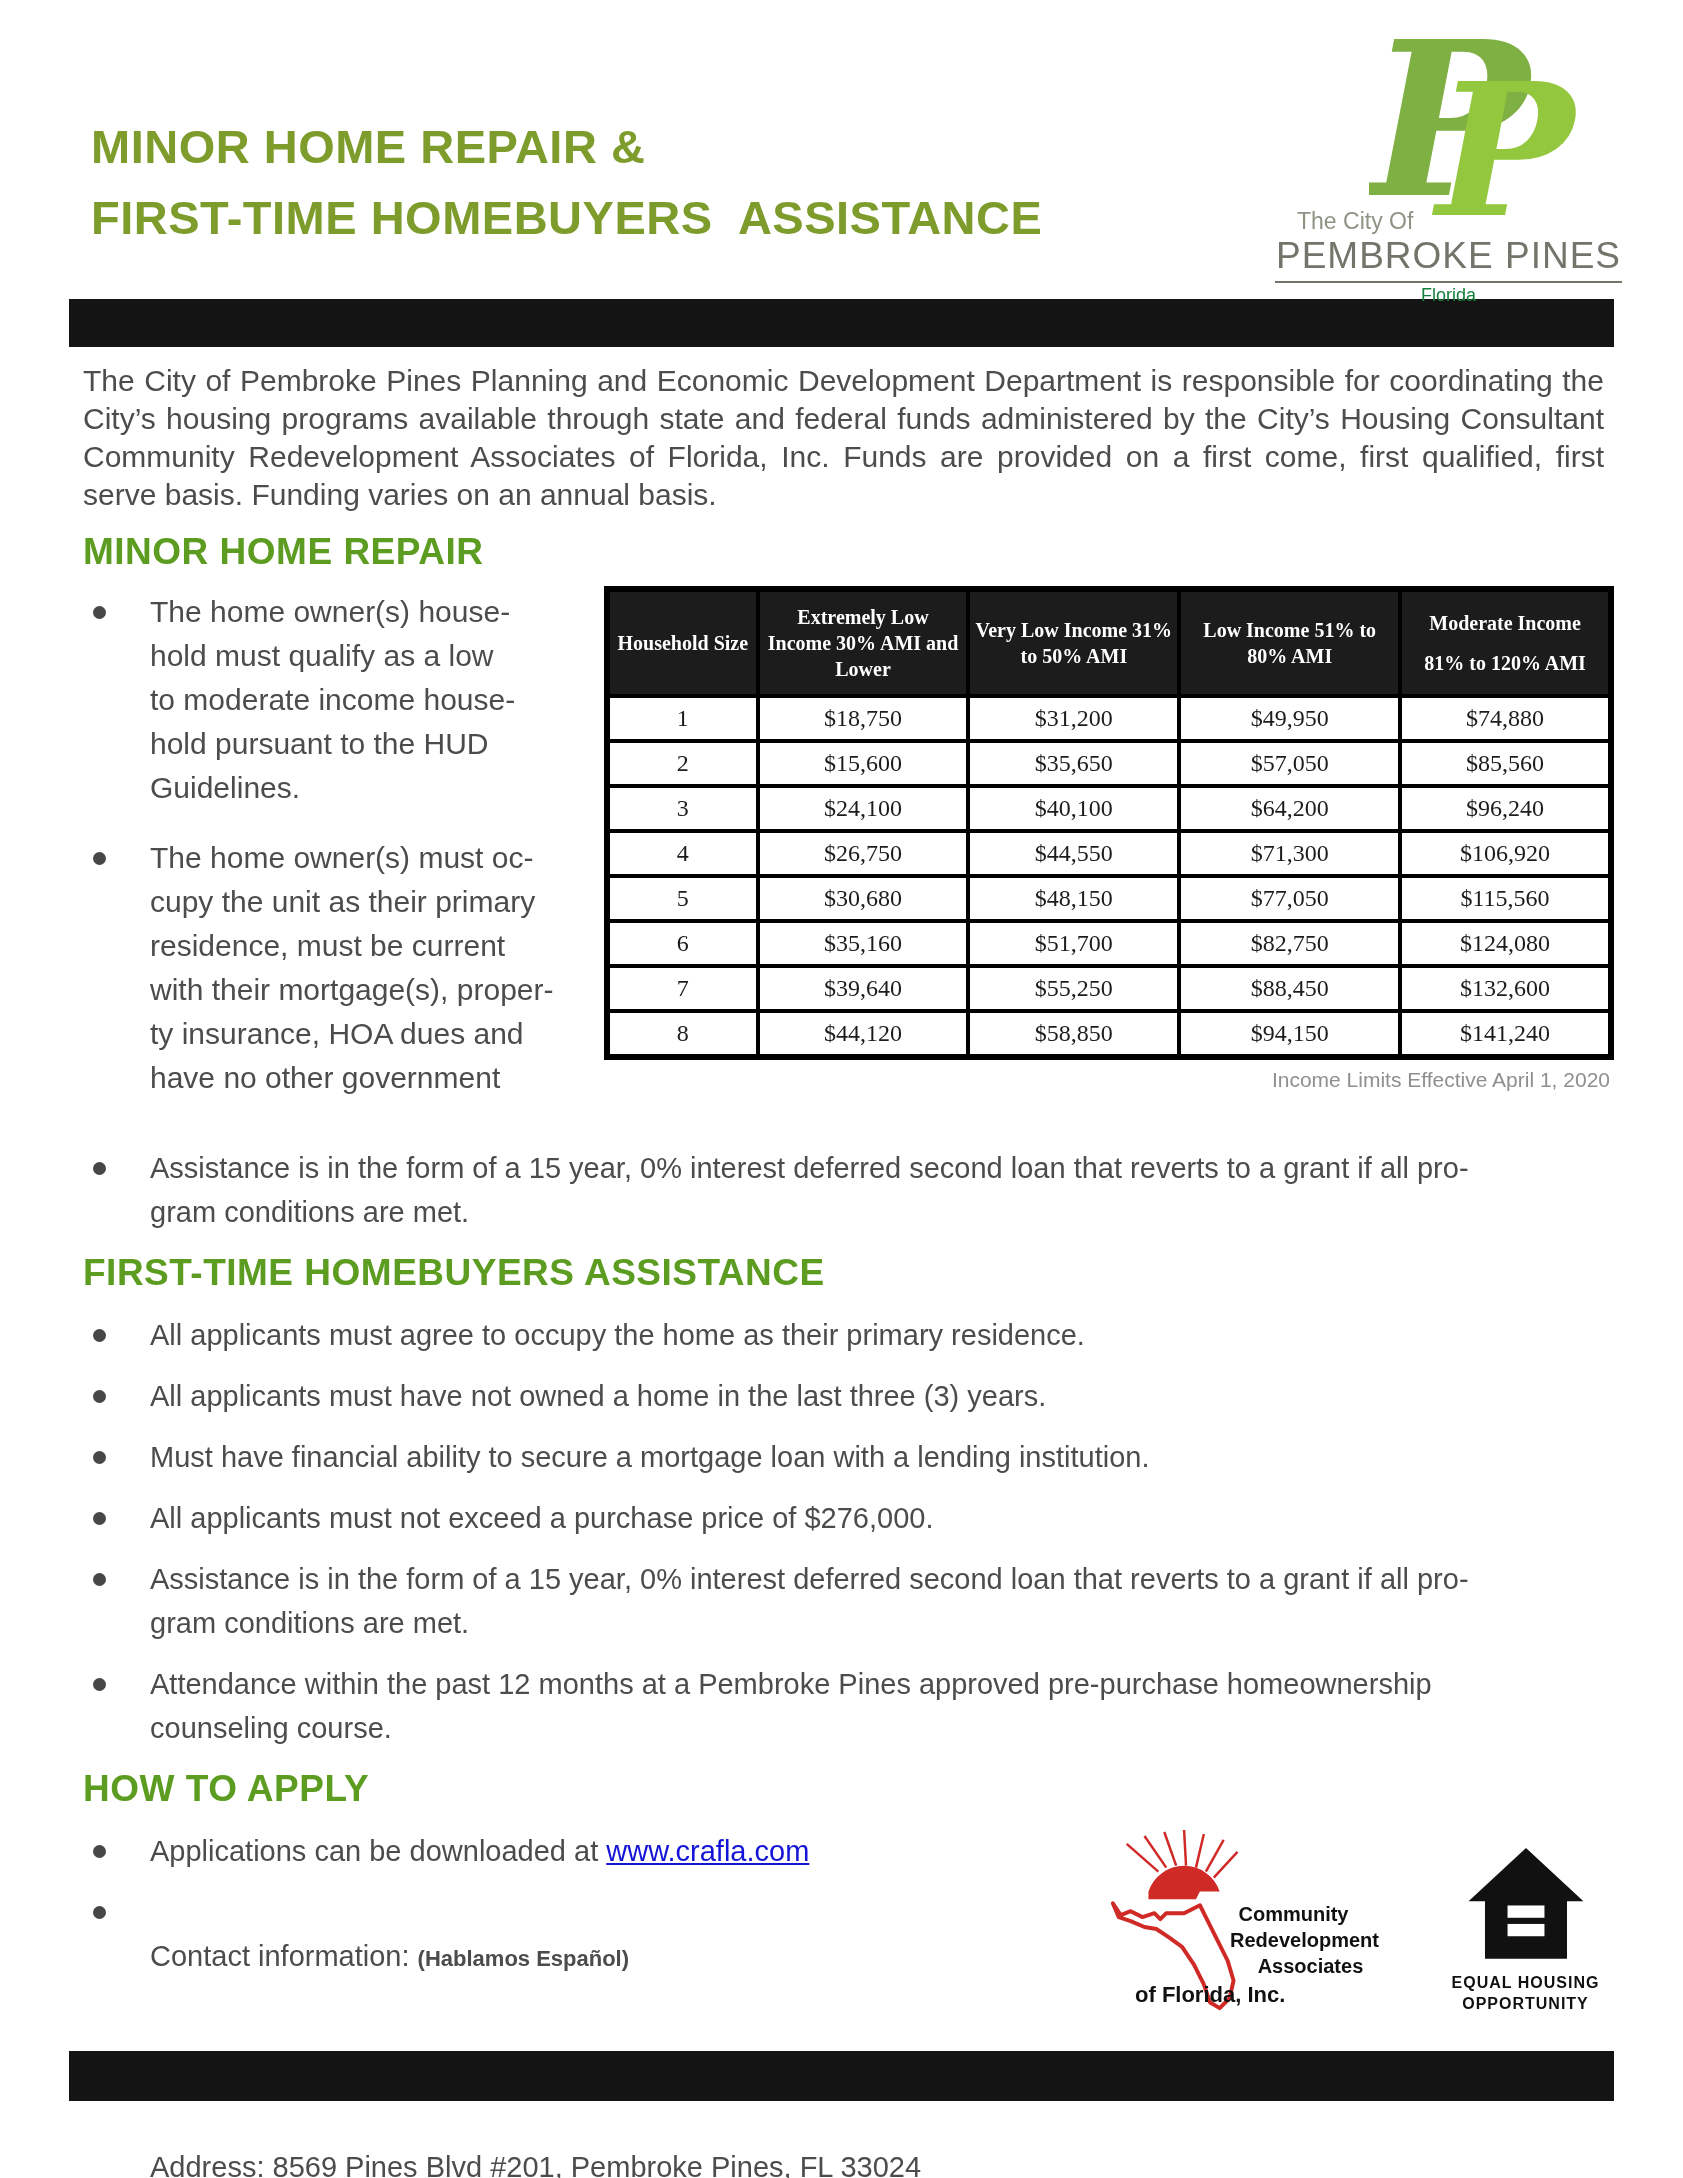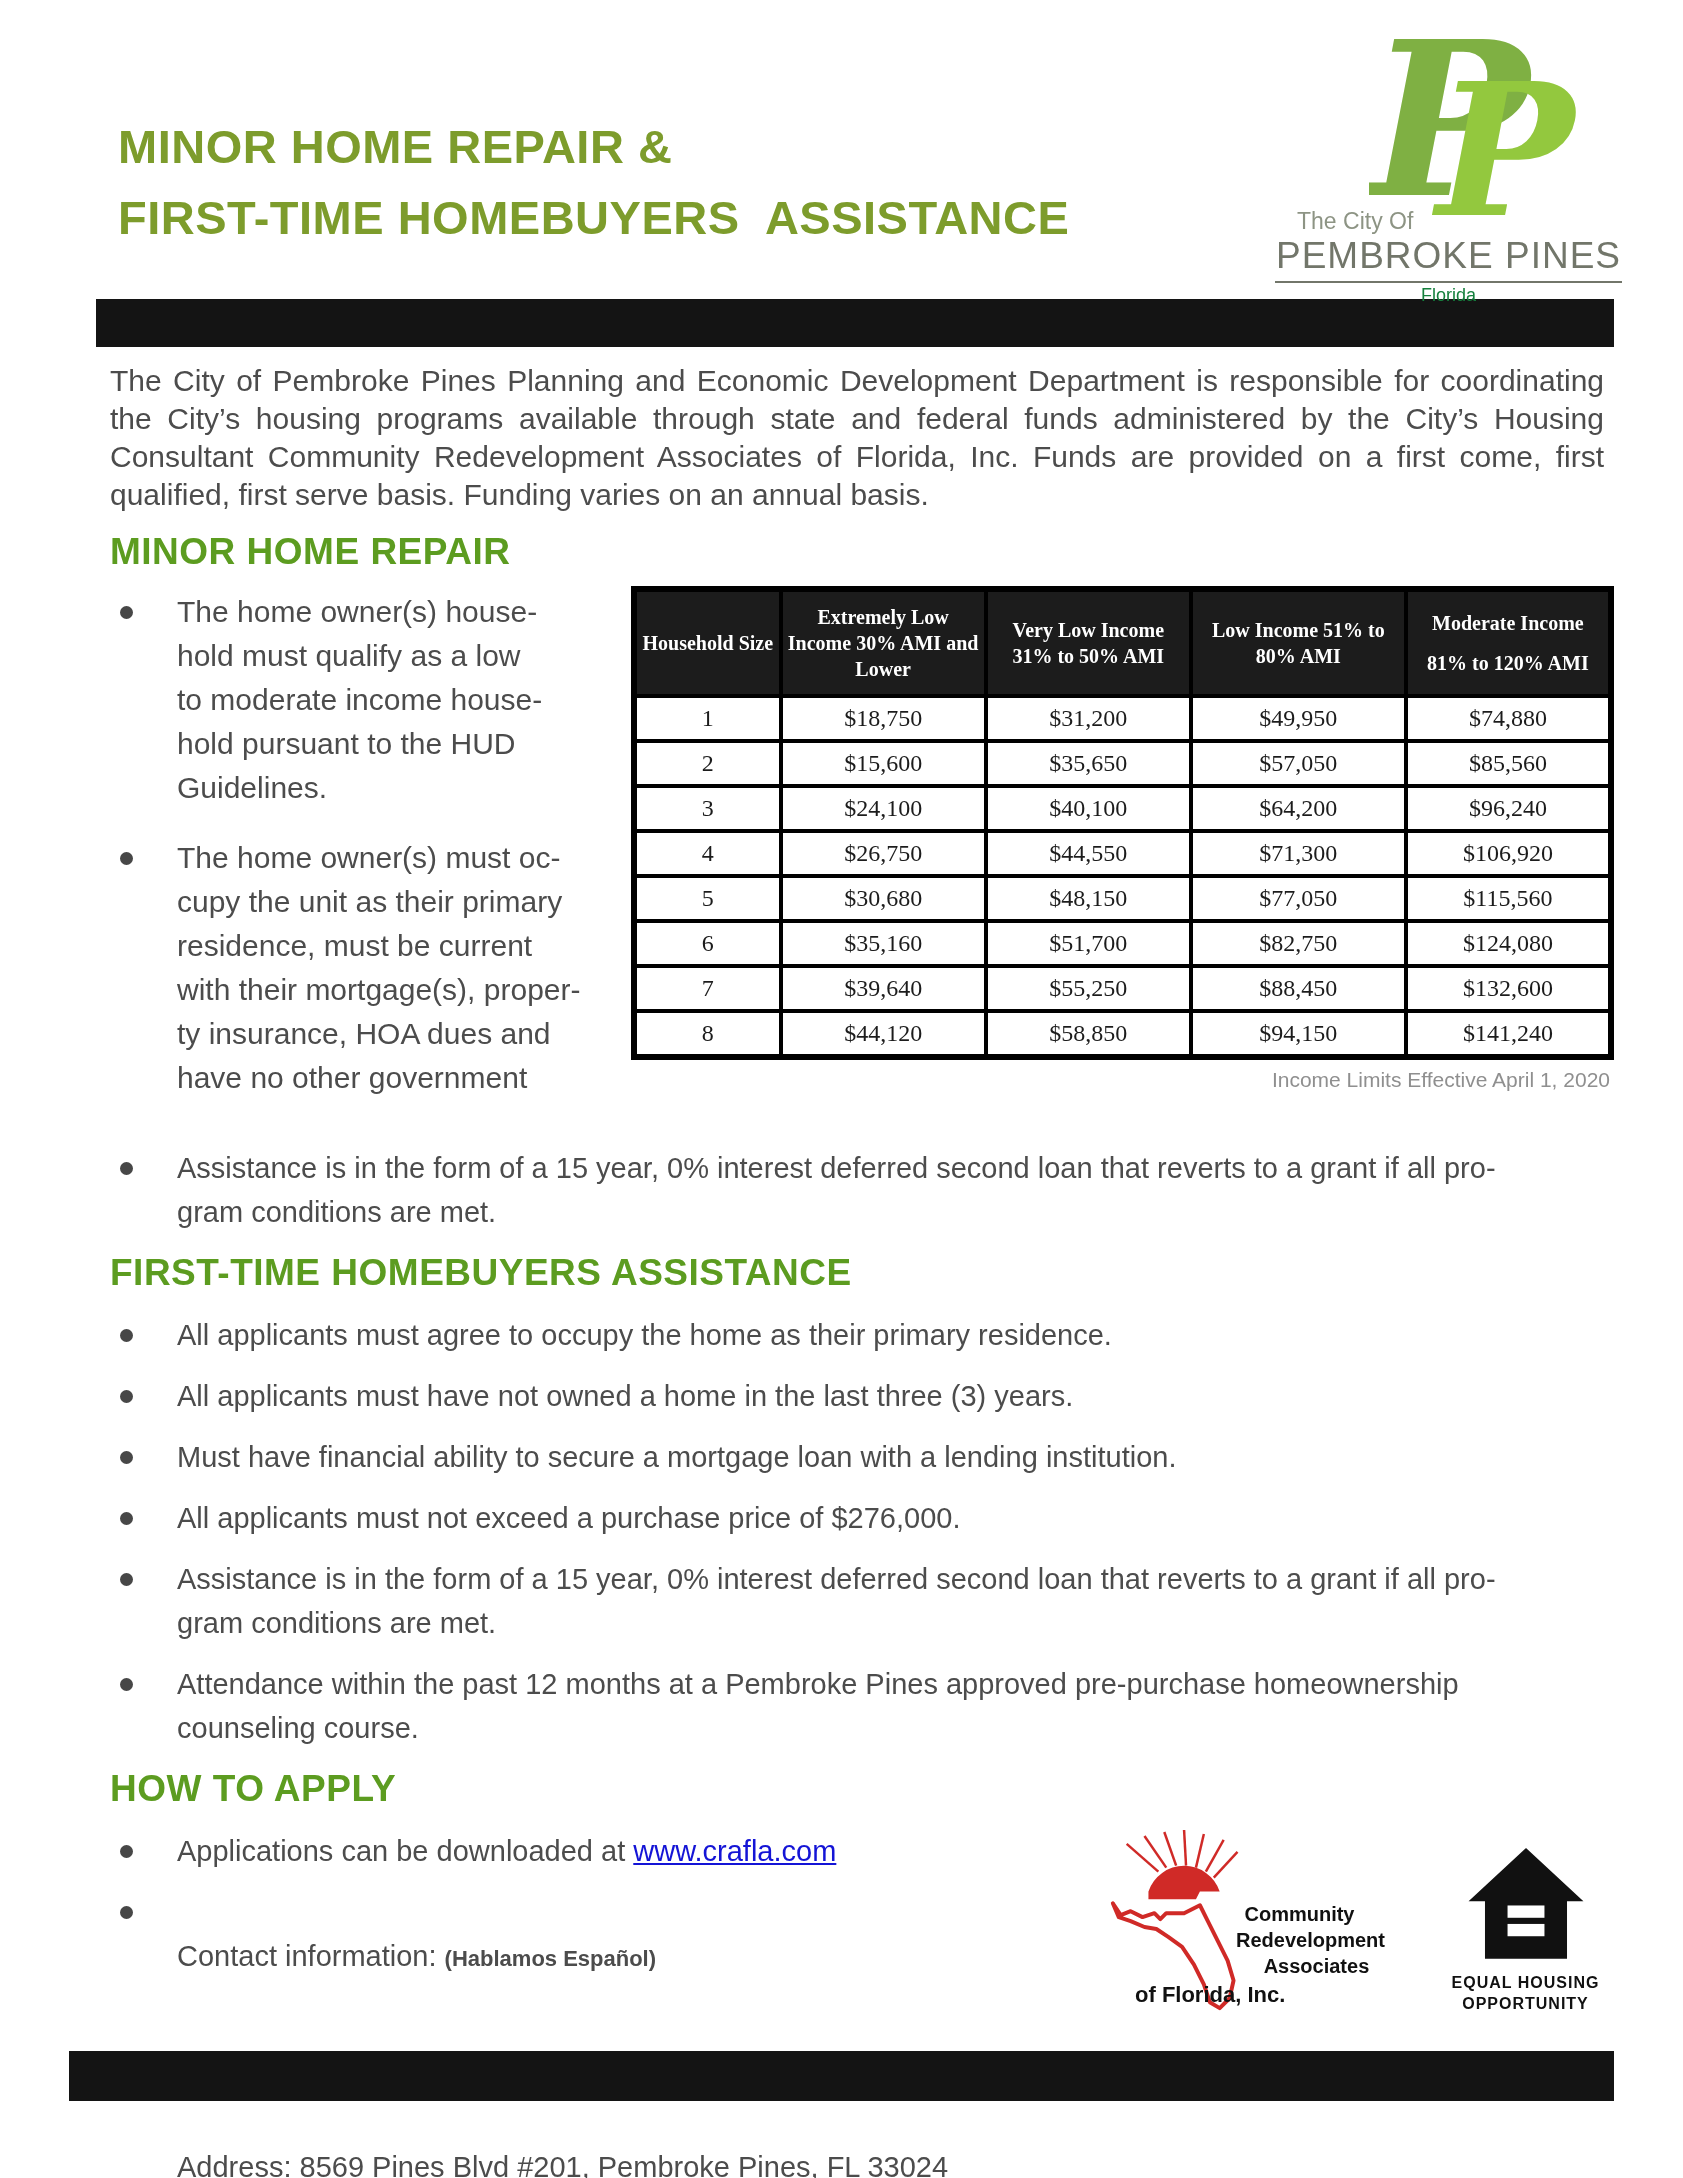--- a/index.html
+++ b/index.html
@@ -4,21 +4,21 @@
 <style>
   html,body { margin:0; padding:0; background:#e8e8e8; }
   .page {
     position:relative;
     width:1683px; height:2178px;
     margin:0 auto;
     background:#ffffff;
     font-family:"Liberation Sans", sans-serif;
     color:#474747;
     box-sizing:border-box;
-    padding:111px 69px 0 96px;
+    padding:111px 69px 0 69px;
     overflow:hidden;
   }
   
   .title-block { padding-left:22px; }
   .title-line {
     color:#7d9c2c; font-weight:bold; font-size:47px; line-height:71px;
     letter-spacing:0.5px; white-space:pre;
   }
   .pp-logo {
     position:absolute; top:12px; right:61px; width:347px; height:312px;
@@ -79,21 +79,21 @@
   .contact-line .lbl { white-space:pre; }
   .note-bold { font-weight:bold; font-size:22px; }
   a.link { color:#1414d6; text-decoration:underline; cursor:pointer; }
   b.strong { color:#3f3f3f; }
   
   .footer-logos {
     position:absolute; top:1830px; right:81px; width:505px;
     display:flex; align-items:center; justify-content:space-between;
   }
   .cra-logo { position:relative; width:307px; height:198px; }
-  .cra-text { position:absolute; top:71px; left:117px; text-align:center; }
+  .cra-text { position:absolute; top:71px; left:111px; text-align:center; }
   .cra-text div { font-size:20px; font-weight:bold; color:#111; line-height:26px; }
   .cra-text .t2 { margin-left:22px; } .cra-text .t3 { margin-left:34px; }
   .cra-florida-inc { position:absolute; top:152px; left:38px; font-size:22px; font-weight:bold; color:#111; }
   .eho-logo { width:153px; text-align:center; }
   .eho-text { font-size:16px; font-weight:bold; color:#111; letter-spacing:1px; line-height:19px; margin-top:2px; }
   .bottom-bar { position:absolute; left:69px; right:69px; top:2051px; height:50px; background:#141414; }
 </style>
 </head>
 <body>
 

